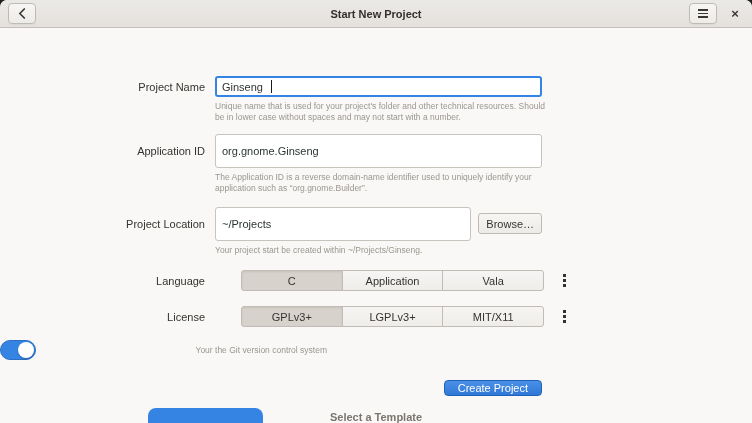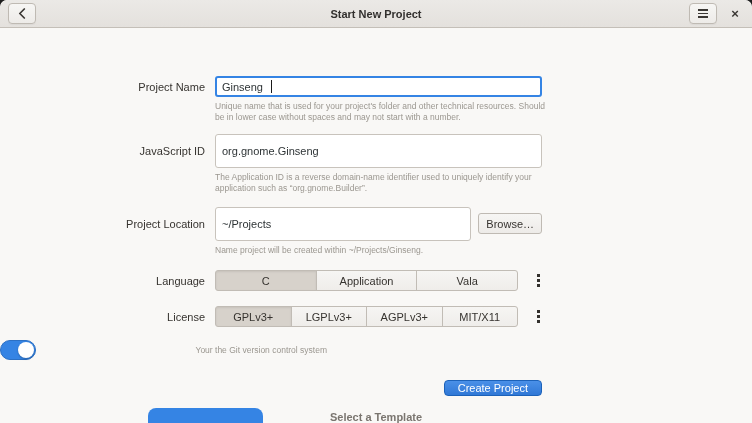--- a/index.html
+++ b/index.html
@@ -28,21 +28,21 @@
   .row { display:flex; align-items:center; }
   .flabel { width:205px; margin-right:10px; text-align:right; font-size:11px; color:#36332f; }
   .fcol { width:327px; display:flex; align-items:center; }
   .tinput { width:100%; height:21px; background:#fff; border:1px solid #c8c3bc; border-radius:3px;
             padding:16px 6px; font-size:11px; color:#2e3436; font-family:inherit; outline:none; }
   .inwrap { position:relative; width:100%; }
   .inwrap.focused .tinput { border:2px solid #3584e4; padding:4px 5px; }
   .caret { position:absolute; left:56px; top:4px; width:1px; height:13px; background:#1a1a1a; }
   .helper { margin:4px 0 0 215px; width:332px; font-size:8.5px; line-height:1.25;
             color:#9b9790; }
-  .m12 { margin-top:12px; } .m13 { margin-top:13px; } .m15 { margin-top:15px; } .m20 { margin-top:20px; }
+  .m12 { margin-top:12px; } .m13 { margin-top:13px; } .m15 { margin-top:15px;gap:26px; } .m20 { margin-top:20px; }
 
   .loc-input { width:258px; }
   .browse { width:64px; height:21px; margin-left:7px; font-size:11px; color:#36332f;
             background:linear-gradient(#f7f6f4,#edebe8); border:1px solid #bfbab3;
             border-radius:3px; cursor:pointer; font-family:inherit; }
 
   .seggroup { display:flex; width:327px; }
   .seg { flex:1; height:21px; font-size:11px; color:#36332f; font-family:inherit;
          background:linear-gradient(#f6f5f3,#efedea); border:1px solid #c1bcb5;
          margin-left:-1px; cursor:pointer; }
@@ -104,35 +104,35 @@
       <div class="fcol">
         <span class="inwrap focused">
           <input class="tinput" value="Ginseng" style="">
           <span class="caret"></span>
         </span>
       </div>
     </div>
     <p class="helper">Unique name that is used for your project's folder and other technical resources. Should be in lower case without spaces and may not start with a number.</p>
 
     <div class="row m12">
-      <label class="flabel">JavaScript ID</label>
+      <label class="flabel">Application ID</label>
       <div class="fcol">
         <input class="tinput" value="org.gnome.Ginseng" style="">
       </div>
     </div>
     <p class="helper">The Application ID is a reverse domain-name identifier used to uniquely identify your application such as “org.gnome.Builder”.</p>
 
     <div class="row m13">
       <label class="flabel">Project Location</label>
       <div class="fcol">
         <input class="tinput loc-input" value="~/Projects" style="">
         <button class="browse">Browse…</button>
       </div>
     </div>
-    <p class="helper">Name project will be created within ~/Projects/Ginseng.</p>
+    <p class="helper">Your project start be created within ~/Projects/Ginseng.</p>
 
     <div class="row m15">
       <label class="flabel">Language</label>
       <div class="fcol">
         <div class="seggroup">
           <button class="seg selected">C</button>
           <button class="seg">Application</button>
           <button class="seg">Vala</button>
         </div>
         <span class="kebab">
@@ -142,21 +142,20 @@
           </span>
       </div>
     </div>
 
     <div class="row m15">
       <label class="flabel">License</label>
       <div class="fcol">
         <div class="seggroup">
           <button class="seg selected">GPLv3+</button>
           <button class="seg">LGPLv3+</button>
-          <button class="seg">AGPLv3+</button>
           <button class="seg">MIT/X11</button>
         </div>
         <span class="kebab">
             <i></i>
             <i></i>
             <i></i>
           </span>
       </div>
     </div>
 

